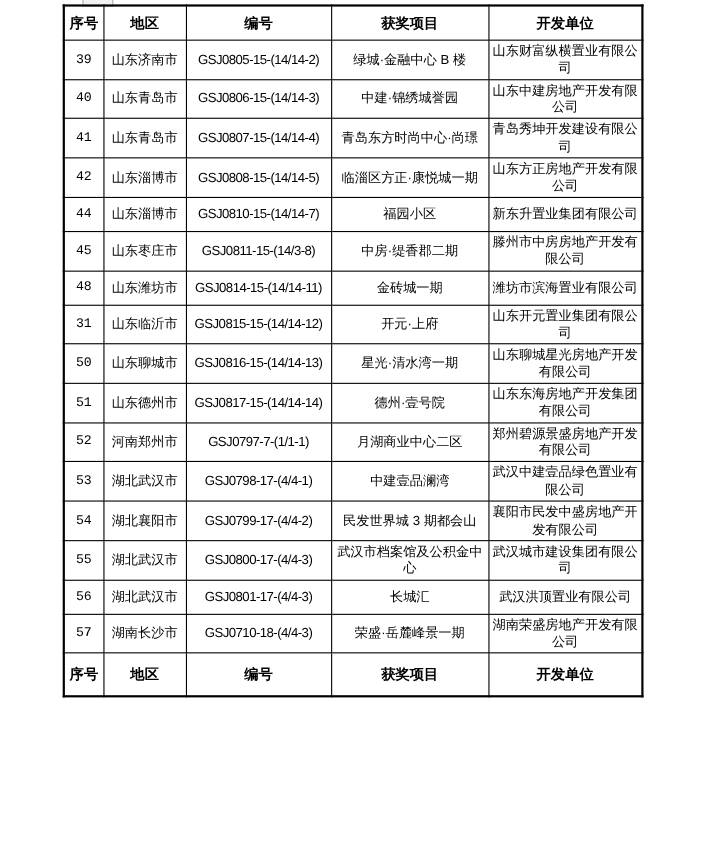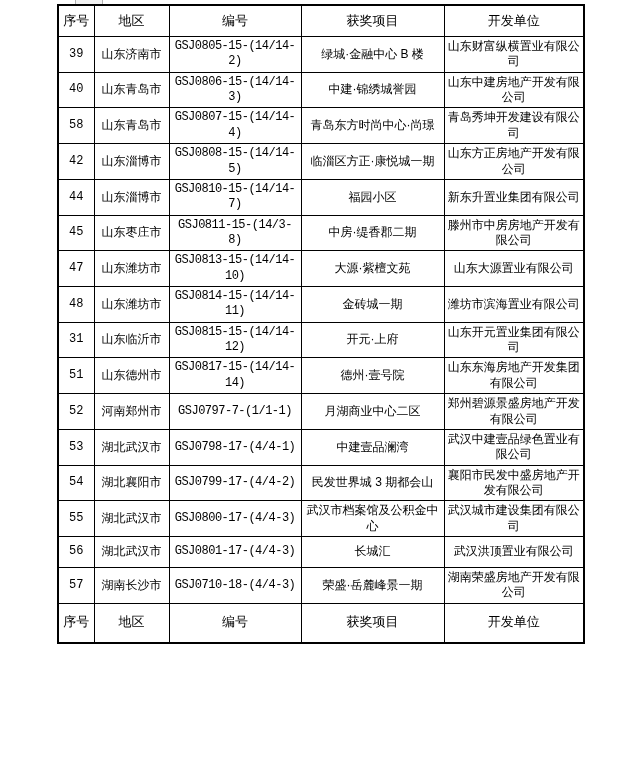--- a/index.html
+++ b/index.html
@@ -40,32 +40,32 @@
     border: 1px solid #000000;
     text-align: center;
     vertical-align: middle;
     padding: 2px 3px;
     font-size: 12px;
     line-height: 1.28;
     word-break: break-all;
   }
   table.awards th {
     font-size: 13px;
-    font-weight: normal;
+    font-weight: bold;
     height: 26px;
   }
   table.awards tfoot th {
     height: 34px;
   }
   td.col-no {
     font-family: "Liberation Mono", monospace;
     font-size: 11px;
   }
   td.col-code {
-    font-family: Liberation Mono, monospace;
+    font-family: Liberation Sans, sans-serif;
     font-size: 11px;
     letter-spacing: -0.5px;
   }
   tbody tr {
     height: 31px;
   }
 </style>
 </head>
 <body>
 
@@ -97,21 +97,21 @@
     <td class="col-developer">山东财富纵横置业有限公司</td>
   </tr>
       <tr>
     <td class="col-no">40</td>
     <td class="col-region">山东青岛市</td>
     <td class="col-code">GSJ0806-15-(14/14-3)</td>
     <td class="col-project">中建·锦绣城誉园</td>
     <td class="col-developer">山东中建房地产开发有限公司</td>
   </tr>
       <tr>
-    <td class="col-no">58</td>
+    <td class="col-no">41</td>
     <td class="col-region">山东青岛市</td>
     <td class="col-code">GSJ0807-15-(14/14-4)</td>
     <td class="col-project">青岛东方时尚中心·尚璟</td>
     <td class="col-developer">青岛秀坤开发建设有限公司</td>
   </tr>
       <tr>
     <td class="col-no">42</td>
     <td class="col-region">山东淄博市</td>
     <td class="col-code">GSJ0808-15-(14/14-5)</td>
     <td class="col-project">临淄区方正·康悦城一期</td>
@@ -125,39 +125,39 @@
     <td class="col-developer">新东升置业集团有限公司</td>
   </tr>
       <tr>
     <td class="col-no">45</td>
     <td class="col-region">山东枣庄市</td>
     <td class="col-code">GSJ0811-15-(14/3-8)</td>
     <td class="col-project">中房·缇香郡二期</td>
     <td class="col-developer">滕州市中房房地产开发有限公司</td>
   </tr>
       <tr>
-    <td class="col-no">47</td>
-    <td class="col-region">山东潍坊市</td>
-    <td class="col-code">GSJ0813-15-(14/14-10)</td>
-    <td class="col-project">大源·紫檀文苑</td>
-    <td class="col-developer">山东大源置业有限公司</td>
-  </tr>
-      <tr>
     <td class="col-no">48</td>
     <td class="col-region">山东潍坊市</td>
     <td class="col-code">GSJ0814-15-(14/14-11)</td>
     <td class="col-project">金砖城一期</td>
     <td class="col-developer">潍坊市滨海置业有限公司</td>
   </tr>
       <tr>
     <td class="col-no">31</td>
     <td class="col-region">山东临沂市</td>
     <td class="col-code">GSJ0815-15-(14/14-12)</td>
     <td class="col-project">开元·上府</td>
     <td class="col-developer">山东开元置业集团有限公司</td>
+  </tr>
+      <tr>
+    <td class="col-no">50</td>
+    <td class="col-region">山东聊城市</td>
+    <td class="col-code">GSJ0816-15-(14/14-13)</td>
+    <td class="col-project">星光·清水湾一期</td>
+    <td class="col-developer">山东聊城星光房地产开发有限公司</td>
   </tr>
       <tr>
     <td class="col-no">51</td>
     <td class="col-region">山东德州市</td>
     <td class="col-code">GSJ0817-15-(14/14-14)</td>
     <td class="col-project">德州·壹号院</td>
     <td class="col-developer">山东东海房地产开发集团有限公司</td>
   </tr>
       <tr>
     <td class="col-no">52</td>

